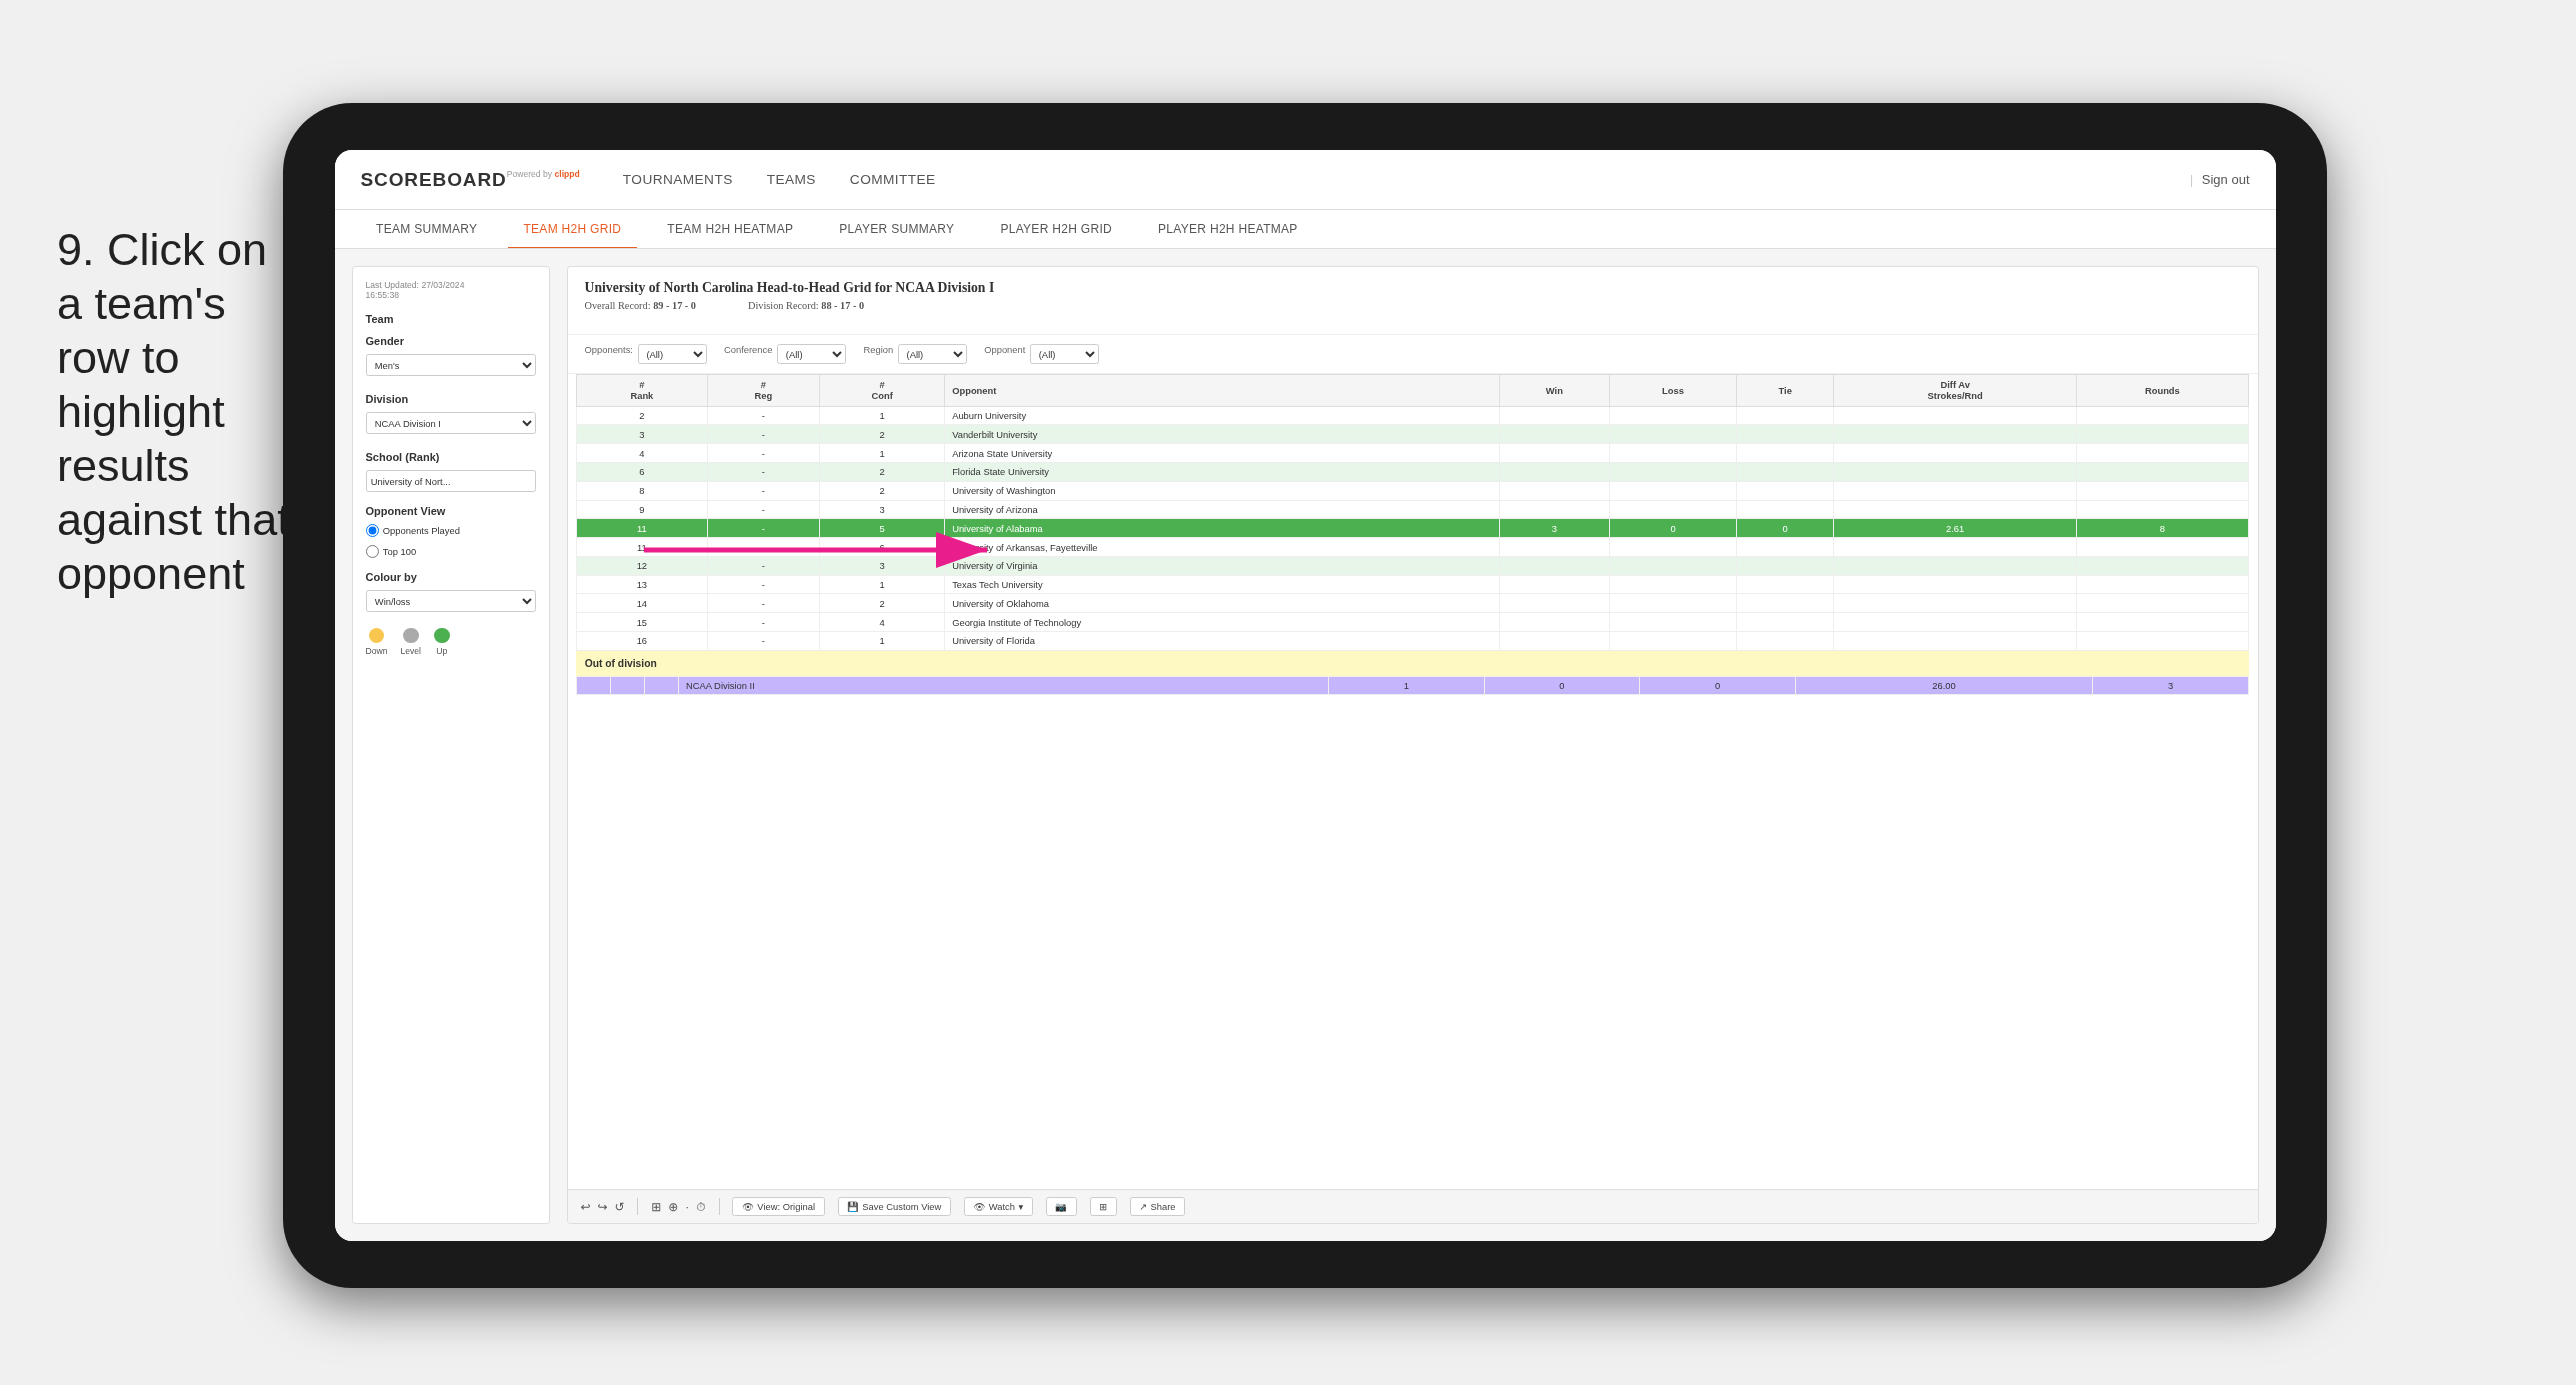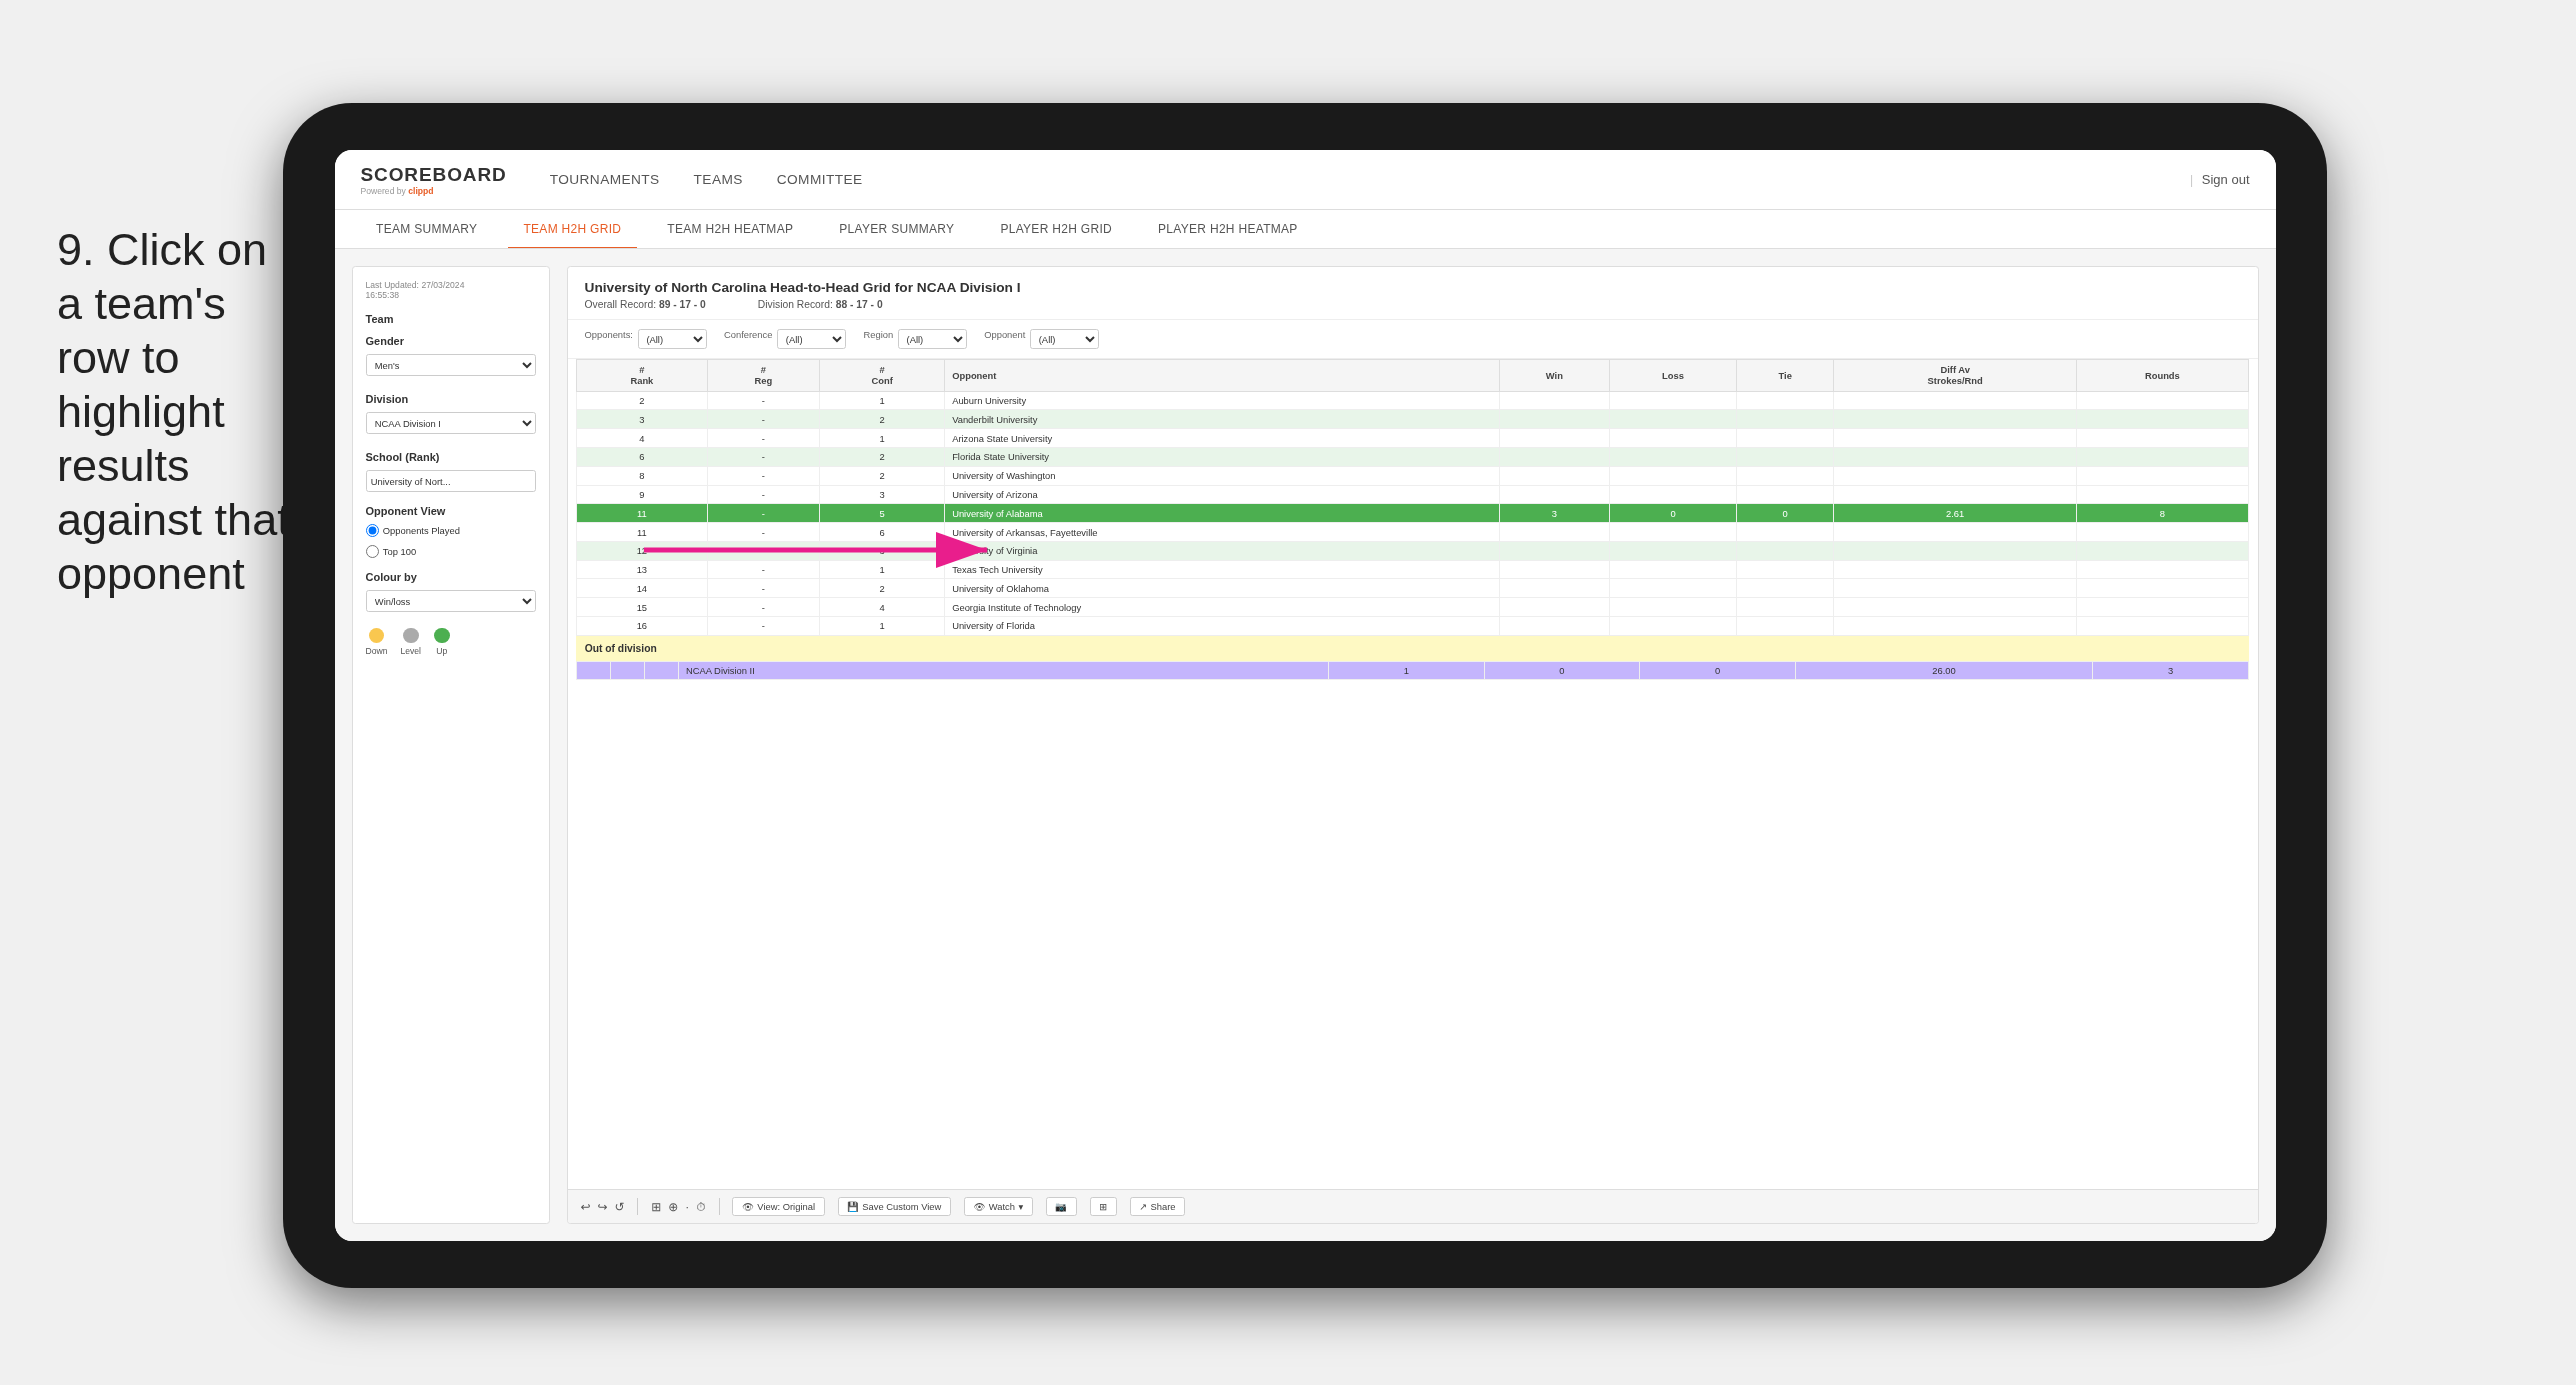--- a/index.html
+++ b/index.html
@@ -55,21 +55,20 @@
       align-items: center;
       padding: 0 26px;
       height: 60px;
       border-bottom: 0.9px solid #ddd;
       background: #fff;
       flex-shrink: 0;
     }
 
     .logo-area {
       display: flex;
-      flex-direction: column;
       margin-right: 43px;
     }
 
     .logo-scoreboard {
       font-size: 19px;
       font-weight: 900;
       color: #333;
       letter-spacing: 0.9px;
     }
 
@@ -251,22 +250,23 @@
       flex: 1;
       background: #fff;
       border: 0.9px solid #ddd;
       border-radius: 3.4px;
       overflow: hidden;
       display: flex;
       flex-direction: column;
     }
 
     .panel-header {
-      padding: 13px 17px 9px;
+      padding: 13px 17px 23px;
       border-bottom: 0.9px solid #eee;
+      font-family: Liberation Serif, serif;
     }
 
     .panel-title {
       font-size: 13.7px;
       font-weight: bold;
       color: #333;
       margin-bottom: 4.3px;
     }
 
     .panel-records {

